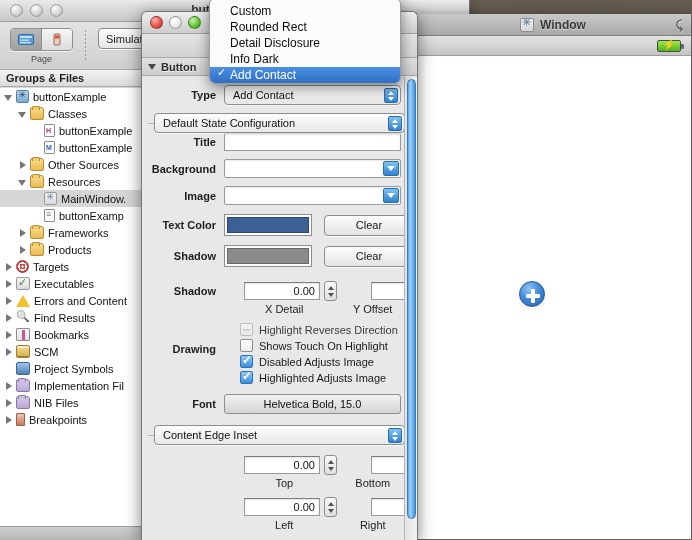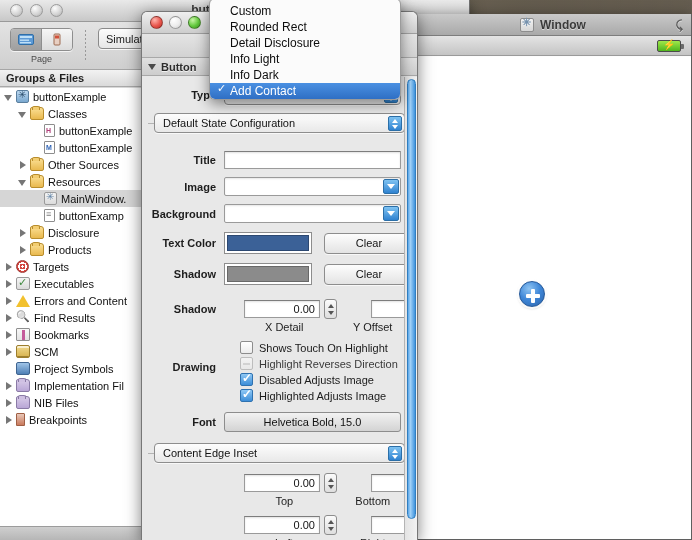--- a/index.html
+++ b/index.html
@@ -445,21 +445,21 @@
         <span>MainWindow.</span>
       </div>
       <div class="row" style="padding-left: 32px;">
         <span class="tw"></span>
         <span class="ic ic-plist"></span>
         <span>buttonExamp</span>
       </div>
       <div class="row" style="padding-left: 18px;">
         <span class="tw closed"></span>
         <span class="ic ic-folder"></span>
-        <span>Disclosure</span>
+        <span>Frameworks</span>
       </div>
       <div class="row" style="padding-left: 18px;">
         <span class="tw closed"></span>
         <span class="ic ic-folder"></span>
         <span>Products</span>
       </div>
       <div class="row" style="padding-left: 4px;">
         <span class="tw closed"></span>
         <span class="ic ic-target"></span>
         <span>Targets</span>
@@ -566,38 +566,38 @@
         <div class="popup">
           <span>Default State Configuration</span>
           <span class="popup-arrows">
               <i class="up"></i>
               <i class="dn"></i>
             </span>
         </div>
       </div>
     </div>
 
-    <div class="irow" style="margin-top:18px;">
+    <div class="irow" style="margin-top:0;">
       <div class="ilabel">Title</div>
       <div class="ifield">
           <div class="txtfield"></div>
         </div>
     </div>
 
     <div class="irow" style="margin-top:8px;">
-      <div class="ilabel">Image</div>
+      <div class="ilabel">Background</div>
       <div class="ifield">
         <div class="combofield">
           <span class="combo-arrow"></span>
         </div>
       </div>
     </div>
 
     <div class="irow" style="margin-top:8px;">
-      <div class="ilabel">Background</div>
+      <div class="ilabel">Image</div>
       <div class="ifield">
         <div class="combofield">
           <span class="combo-arrow"></span>
         </div>
       </div>
     </div>
 
     <div class="irow" style="margin-top:9px;">
       <div class="ilabel">Text Color</div>
       <div class="ifield" style="display:flex; gap:12px; align-items:center;">
@@ -639,26 +639,26 @@
     </div>
     <div class="subcaps">
       <div class="subcap">X Detail</div>
       <div class="subcap">Y Offset</div>
     </div>
 
     <div style="position:relative; margin-top:8px;">
       <div class="drawing-label" style="top:20px;">Drawing</div>
       <div id="drawing-options">
           <div class="chkrow">
+            <span class="chk off-dim"></span>
+            <span class="chklabel dim">Highlight Reverses Direction</span>
+          </div>
+          <div class="chkrow">
             <span class="chk"></span>
             <span class="chklabel">Shows Touch On Highlight</span>
-          </div>
-          <div class="chkrow">
-            <span class="chk off-dim"></span>
-            <span class="chklabel dim">Highlight Reverses Direction</span>
           </div>
           <div class="chkrow">
             <span class="chk on"></span>
             <span class="chklabel">Disabled Adjusts Image</span>
           </div>
           <div class="chkrow">
             <span class="chk on"></span>
             <span class="chklabel">Highlighted Adjusts Image</span>
           </div>
         </div>
@@ -743,22 +743,19 @@
     <div class="mi">
       <span>Custom</span>
     </div>
     <div class="mi">
       <span>Rounded Rect</span>
     </div>
     <div class="mi">
       <span>Detail Disclosure</span>
     </div>
     <div class="mi">
-      <span>Info Light</span>
-    </div>
-    <div class="mi">
       <span>Info Dark</span>
     </div>
     <div class="mi selected">
       <span class="check">✓</span>
       <span>Add Contact</span>
     </div>
   </div>
 
 </body></html>

